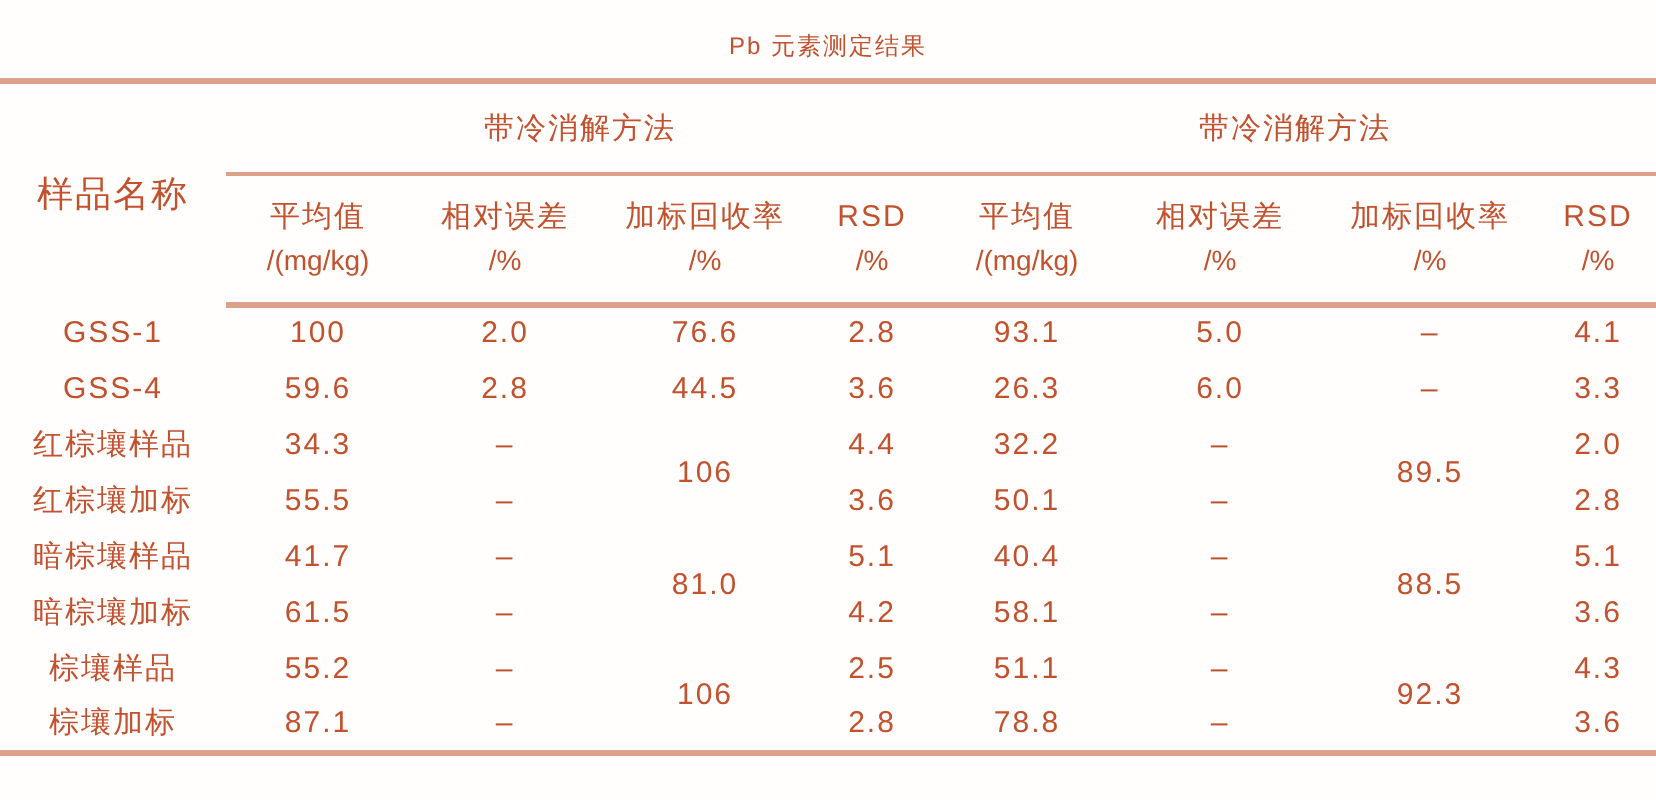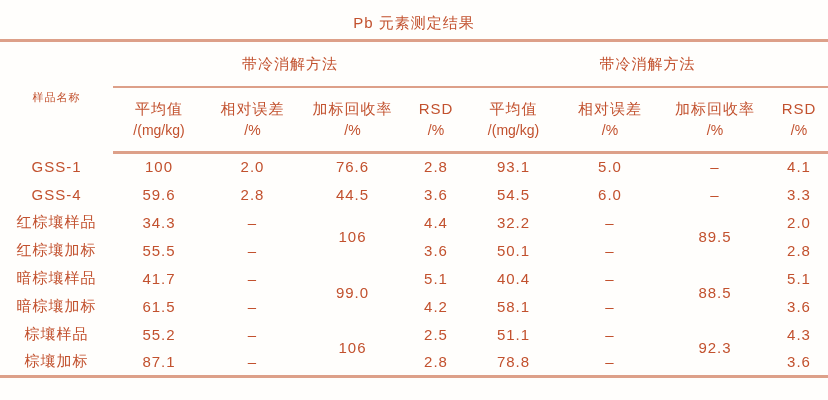--- a/index.html
+++ b/index.html
@@ -13,41 +13,41 @@
     width: 828px;
     height: 400px;
     background: #fffefc;
     color: #c2512e;
     overflow: hidden;
   }
   .title {
     height: 42px;
     line-height: 46px;
     text-align: center;
-    font-size: 15px;
+    font-size: 12px;
     letter-spacing: 1px;
     border-bottom: 3px solid #dda089;
     color: #c2512e;
   }
   table.results {
     width: 828px;
     border-collapse: collapse;
     table-layout: fixed;
     border-bottom: 3px solid #dda089;
     color: #c2512e;
   }
   th, td {
     padding: 0;
     text-align: center;
     font-weight: normal;
     font-size: 15px;
     vertical-align: middle;
   }
   th.sample-h {
-    font-size: 11px;
+    font-size: 18px;
     letter-spacing: 1px;
   }
   tr.group-row th.group {
     height: 45px;
     border-bottom: 2px solid #dda089;
     letter-spacing: 1px;
   }
   tr.sub-row th {
     height: 65px;
     border-bottom: 3px solid #dda089;
@@ -133,21 +133,21 @@
         <td>5.0</td>
         <td>–</td>
         <td>4.1</td>
       </tr>
       <tr>
         <td>GSS-4</td>
         <td>59.6</td>
         <td>2.8</td>
         <td>44.5</td>
         <td>3.6</td>
-        <td>54.5</td>
+        <td>26.3</td>
         <td>6.0</td>
         <td>–</td>
         <td>3.3</td>
       </tr>
       <tr>
         <td>红棕壤样品</td>
         <td>34.3</td>
         <td>–</td>
         <td class="merged" rowspan="2">106</td>
         <td>4.4</td>
@@ -162,21 +162,21 @@
         <td>–</td>
         <td>3.6</td>
         <td>50.1</td>
         <td>–</td>
         <td>2.8</td>
       </tr>
       <tr>
         <td>暗棕壤样品</td>
         <td>41.7</td>
         <td>–</td>
-        <td class="merged" rowspan="2">99.0</td>
+        <td class="merged" rowspan="2">81.0</td>
         <td>5.1</td>
         <td>40.4</td>
         <td>–</td>
         <td class="merged" rowspan="2">88.5</td>
         <td>5.1</td>
       </tr>
       <tr>
         <td>暗棕壤加标</td>
         <td>61.5</td>
         <td>–</td>

